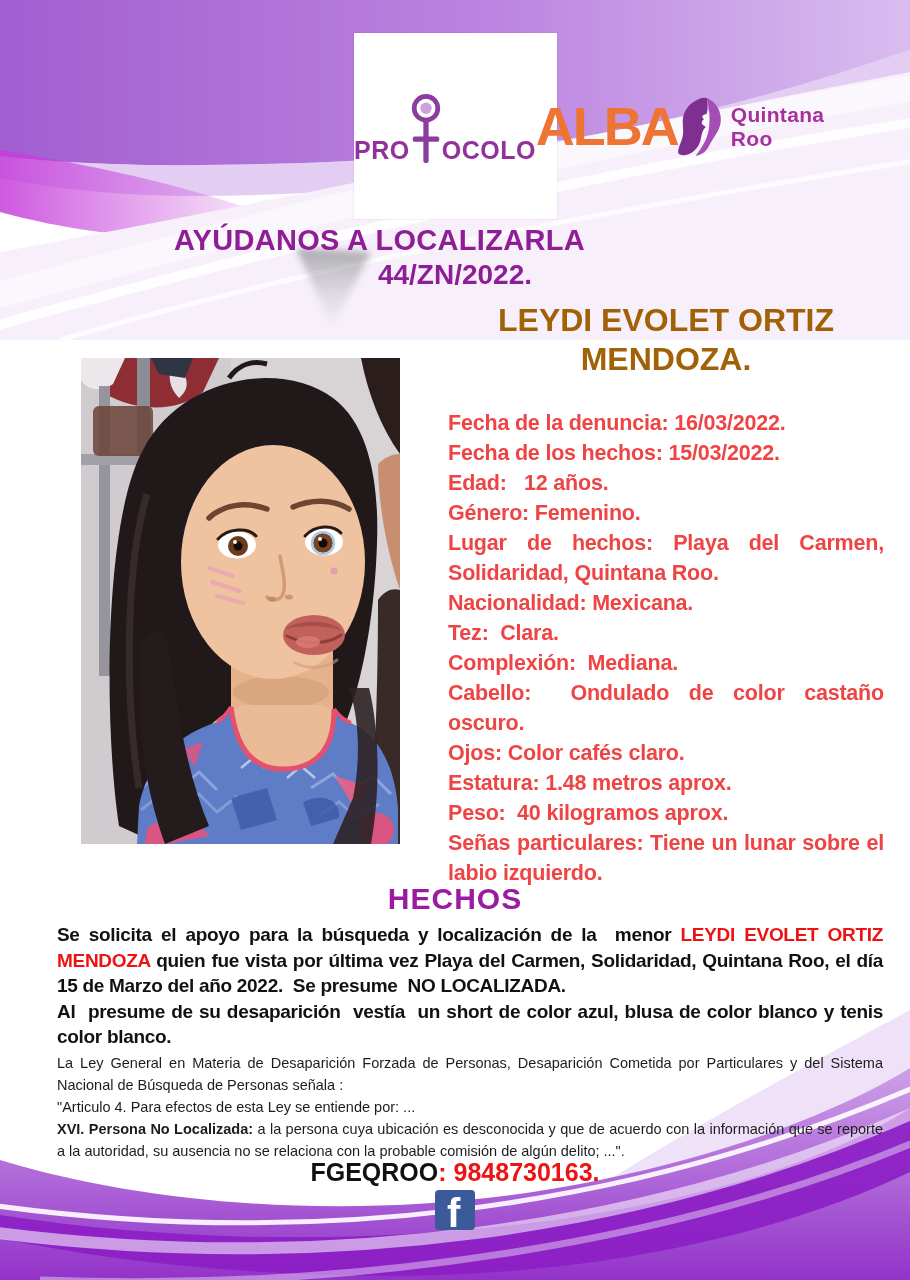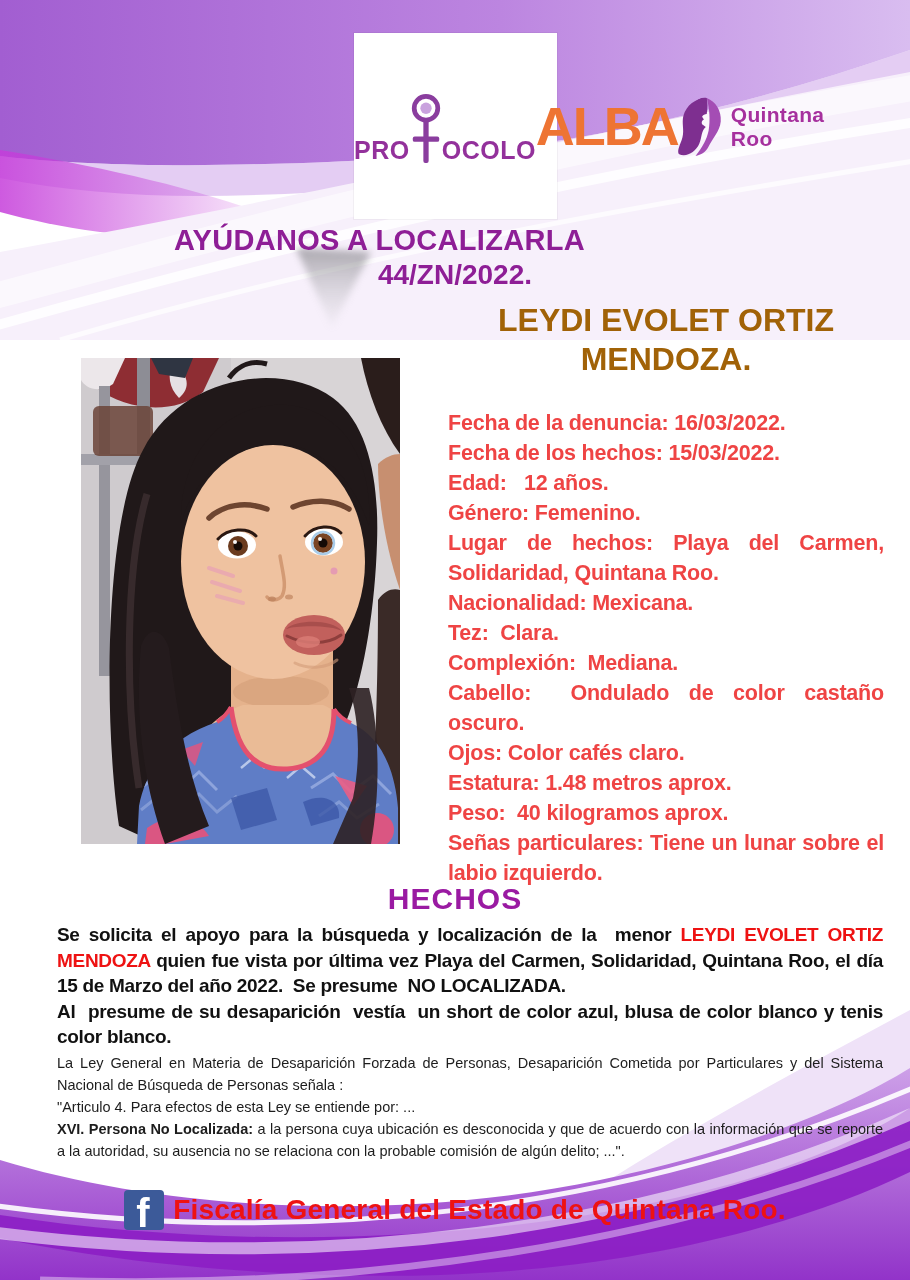--- a/index.html
+++ b/index.html
@@ -228,21 +228,23 @@
     <p class="hp"><span>Se solicita el apoyo para la búsqueda y localización de la  menor </span><span class="red">LEYDI EVOLET ORTIZ MENDOZA</span><span> quien fue vista por última vez Playa del Carmen, Solidaridad, Quintana Roo, el día  15 de Marzo del año 2022.  Se presume  NO LOCALIZADA.</span></p>
     <p class="hp">Al  presume de su desaparición  vestía  un short de color azul, blusa de color blanco y tenis color blanco.</p>
   </div>
 
   <div class="legal">
     <p>La Ley General en Materia de Desaparición Forzada de Personas, Desaparición Cometida por Particulares y del Sistema Nacional de Búsqueda de Personas señala :</p>
     <p>"Articulo 4. Para efectos de esta Ley se entiende por: ...</p>
     <p><span class="lb">XVI. Persona No Localizada:</span><span> a la persona cuya ubicación es desconocida y que de acuerdo con la información que se reporte a la autoridad, su ausencia no se relaciona con la probable comisión de algún delito; ...".</span></p>
   </div>
 
+  <div class="footer-phone">
+    <span class="black">FGEQROO</span><span class="red">: 9848730163.</span>
+  </div>
 
   <div class="footer-fb">
     <span class="fb-icon">
         <span class="fb-f"></span>
       </span>
-    <span class="fb-text red">Fiscalía General del Estado de Quintana Roo.</span>
   </div>
 
 </div>
 
 </body></html>

